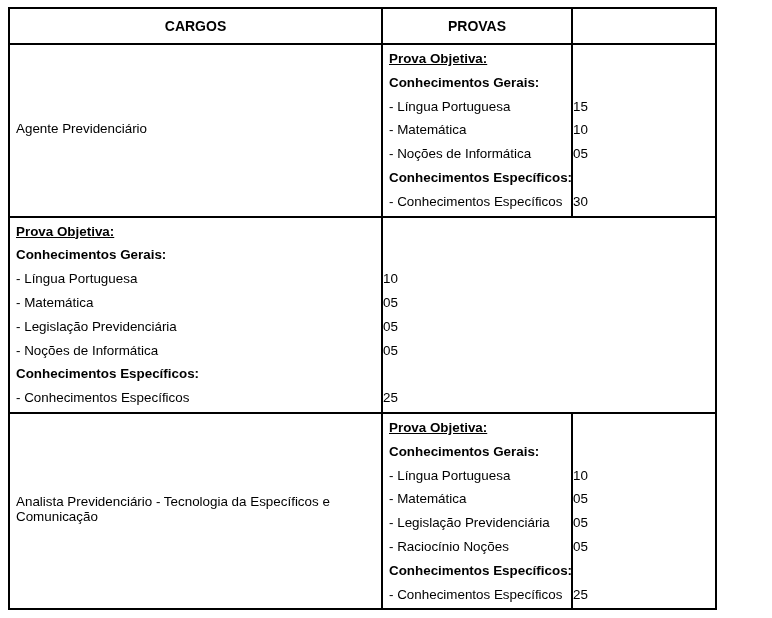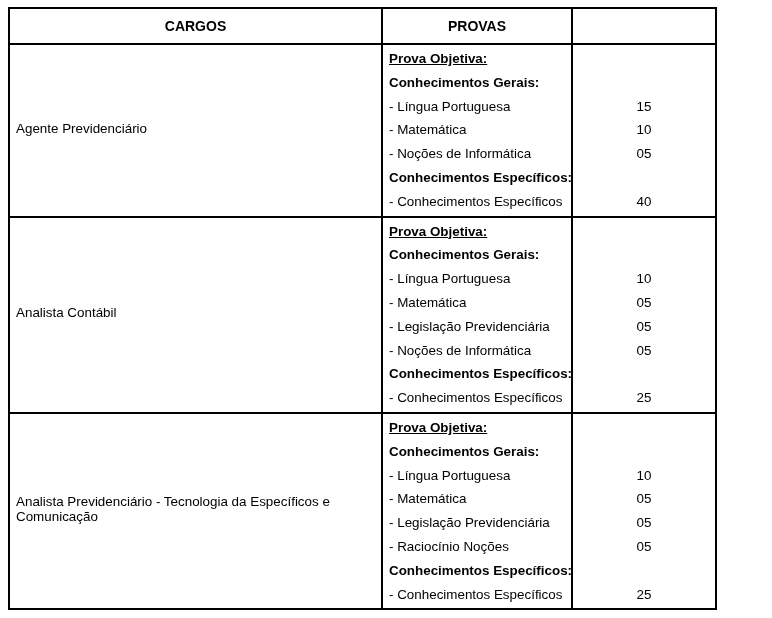--- a/index.html
+++ b/index.html
@@ -53,21 +53,21 @@
   .provas-cell { padding: 2px 4px 2px 6px; }
   .questoes-cell { padding: 2px 0; }
   .linha {
     line-height: 23.8px;
     min-height: 23.8px;
     font-size: 13.4px;
     white-space: nowrap;
   }
   .titulo { font-weight: bold; text-decoration: underline; }
   .secao { font-weight: bold; }
-  .qnum { text-align: center; }
+  .qnum { }
 </style>
 </head>
 <body>
 
 <div class="page">
   <div class="table" id="provas-table">
     <div class="row header-row">
       <div class="cell hcell hcell-cargos">CARGOS</div>
       <div class="cell hcell hcell-provas">PROVAS</div>
     </div>
@@ -84,27 +84,24 @@
           <div class="linha secao">Conhecimentos Específicos:</div>
           <div class="linha item">- Conhecimentos Específicos</div>
         </div>
         <div class="cell questoes-cell">
           <div class="linha qnum"></div>
           <div class="linha qnum"></div>
           <div class="linha qnum">15</div>
           <div class="linha qnum">10</div>
           <div class="linha qnum">05</div>
           <div class="linha qnum"></div>
-          <div class="linha qnum">40</div>
+          <div class="linha qnum">30</div>
         </div>
       </div>
       <div class="row body-row">
-        <div class="cell cargo-cell">
-          <div class="cargo-text">Analista Contábil</div>
-        </div>
         <div class="cell provas-cell">
           <div class="linha titulo">Prova Objetiva:</div>
           <div class="linha secao">Conhecimentos Gerais:</div>
           <div class="linha item">- Língua Portuguesa</div>
           <div class="linha item">- Matemática</div>
           <div class="linha item">- Legislação Previdenciária</div>
           <div class="linha item">- Noções de Informática</div>
           <div class="linha secao">Conhecimentos Específicos:</div>
           <div class="linha item">- Conhecimentos Específicos</div>
         </div>

